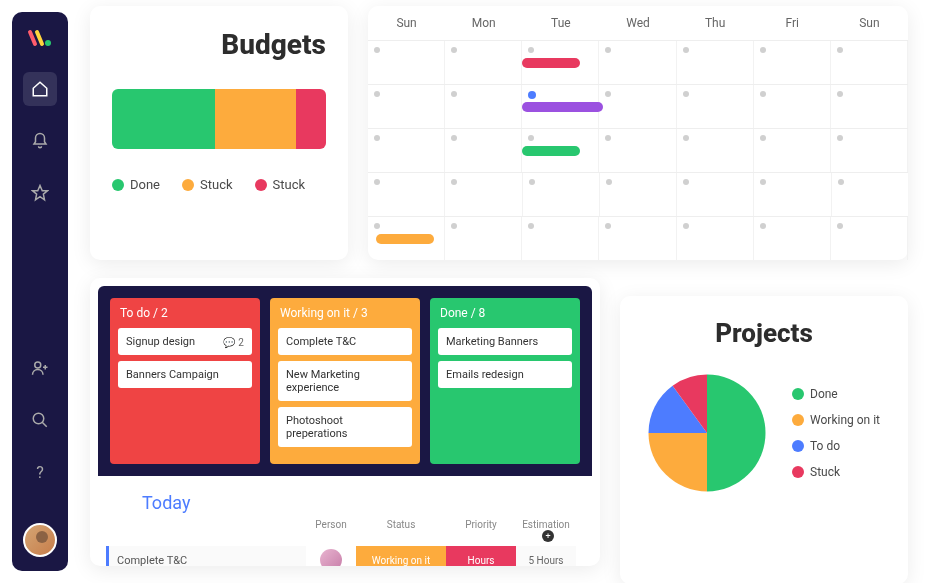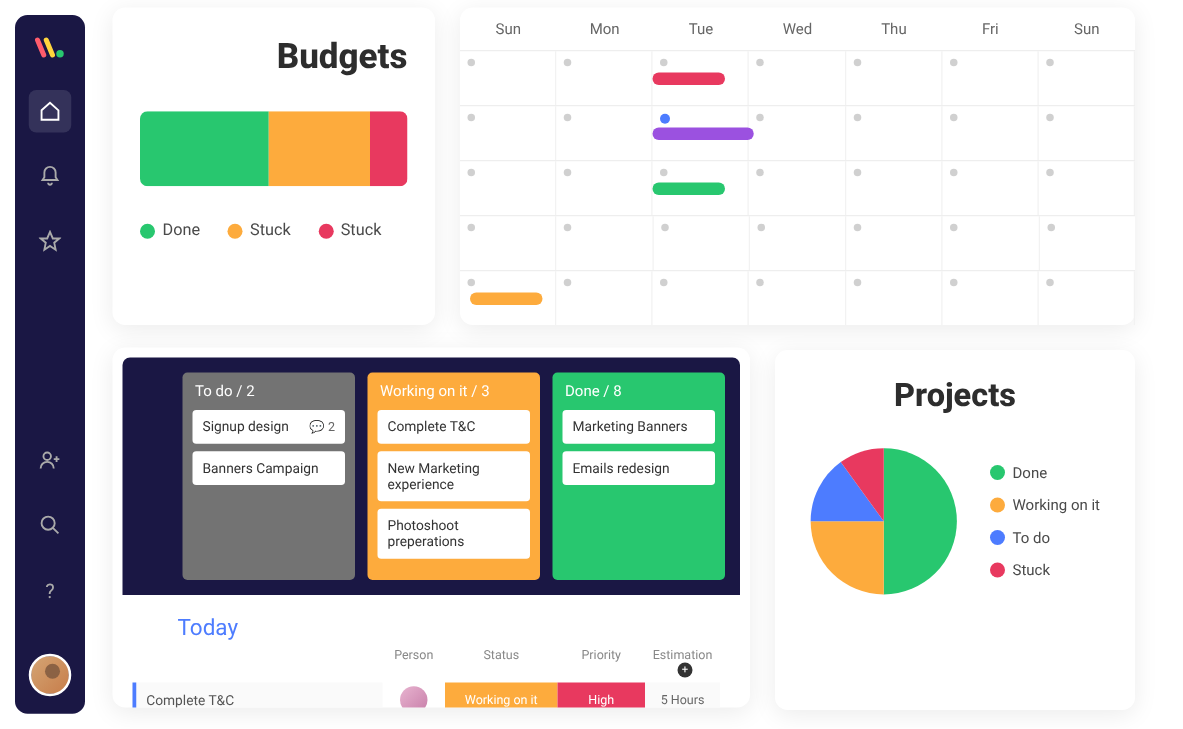--- a/index.html
+++ b/index.html
@@ -89,21 +89,21 @@
     .today-status { flex: 0 0 90px; background: #fdab3d; color: #fff; font-size: 10px; display: flex; align-items: center; justify-content: center; height: 100%; }
     .today-priority { flex: 0 0 70px; background: #e8395f; color: #fff; font-size: 10px; display: flex; align-items: center; justify-content: center; height: 100%; }
     .today-est { flex: 0 0 60px; font-size: 10px; color: #666; display: flex; align-items: center; justify-content: center; background: #fafafa; height: 100%; }
     .th-task { flex: 0 0 200px; }
     .th-person { flex: 0 0 50px; text-align: center; }
     .th-status { flex: 0 0 90px; text-align: center; }
     .th-priority { flex: 0 0 70px; text-align: center; }
     .th-est { flex: 0 0 60px; text-align: center; position: relative; }
     .plus-circle { display: inline-flex; width: 12px; height: 12px; border-radius: 50%; background: #333; color: #fff; align-items: center; justify-content: center; font-size: 9px; margin-left: 4px; }
     
-    .projects-card { left: 552px; top: 280px; width: 288px; height: 288px; padding: 22px; }
+    .projects-card { left: 552px; top: 296px; width: 288px; height: 288px; padding: 22px; }
     .projects-card h2 { font-size: 26px; font-weight: 800; color: #2d2d2d; text-align: center; margin-bottom: 20px; }
     .projects-body { display: flex; align-items: center; gap: 20px; }
     .pie { width: 130px; height: 130px; }
     .projects-legend { display: flex; flex-direction: column; gap: 12px; font-size: 12px; color: #4a4a4a; }
   </style>
 </head>
 <body>
 
 <div class="app">
 
@@ -307,21 +307,21 @@
             <div class="cal-cell">
               <div class="cal-dot"></div>
             </div>
             <div class="cal-event" style="left: 1.42857%; width: 10.7143%; background: rgb(253, 171, 61);"></div>
           </div>
         </div>
     </div>
 
     <div class="card kanban-card">
       <div class="kanban-board" id="kanban-board">
-          <div class="kanban-col" style="background: #737373; margin-left: 36px;">
+          <div class="kanban-col" style="background: #ef4444;">
             <div class="kanban-col-header">To do / 2</div>
             <div class="kanban-item">Signup design<span class="comment-icon">💬 2</span></div>
             <div class="kanban-item">Banners Campaign</div>
           </div>
           <div class="kanban-col" style="background: rgb(253, 171, 61);">
             <div class="kanban-col-header">Working on it / 3</div>
             <div class="kanban-item">Complete T&amp;C</div>
             <div class="kanban-item">New Marketing experience</div>
             <div class="kanban-item">Photoshoot preperations</div>
           </div>
@@ -339,21 +339,21 @@
           <div class="th-status">Status</div>
           <div class="th-priority">Priority</div>
           <div class="th-est"><span>Estimation</span><span class="plus-circle">+</span></div>
         </div>
         <div class="today-row">
           <div class="today-task">Complete T&amp;C</div>
           <div class="today-person">
               <div class="person-dot"></div>
             </div>
           <div class="today-status">Working on it</div>
-          <div class="today-priority">High</div>
+          <div class="today-priority">Hours</div>
           <div class="today-est">5 Hours</div>
         </div>
       </div>
     </div>
 
     <div class="card projects-card">
       <h2>Projects</h2>
       <div class="projects-body">
         <svg class="pie" viewBox="0 0 100 100" id="pie-svg">
             <path d="M50 50 L50 5 A45 45 0 0 1 50 95 Z" fill="#28c76f"></path>

